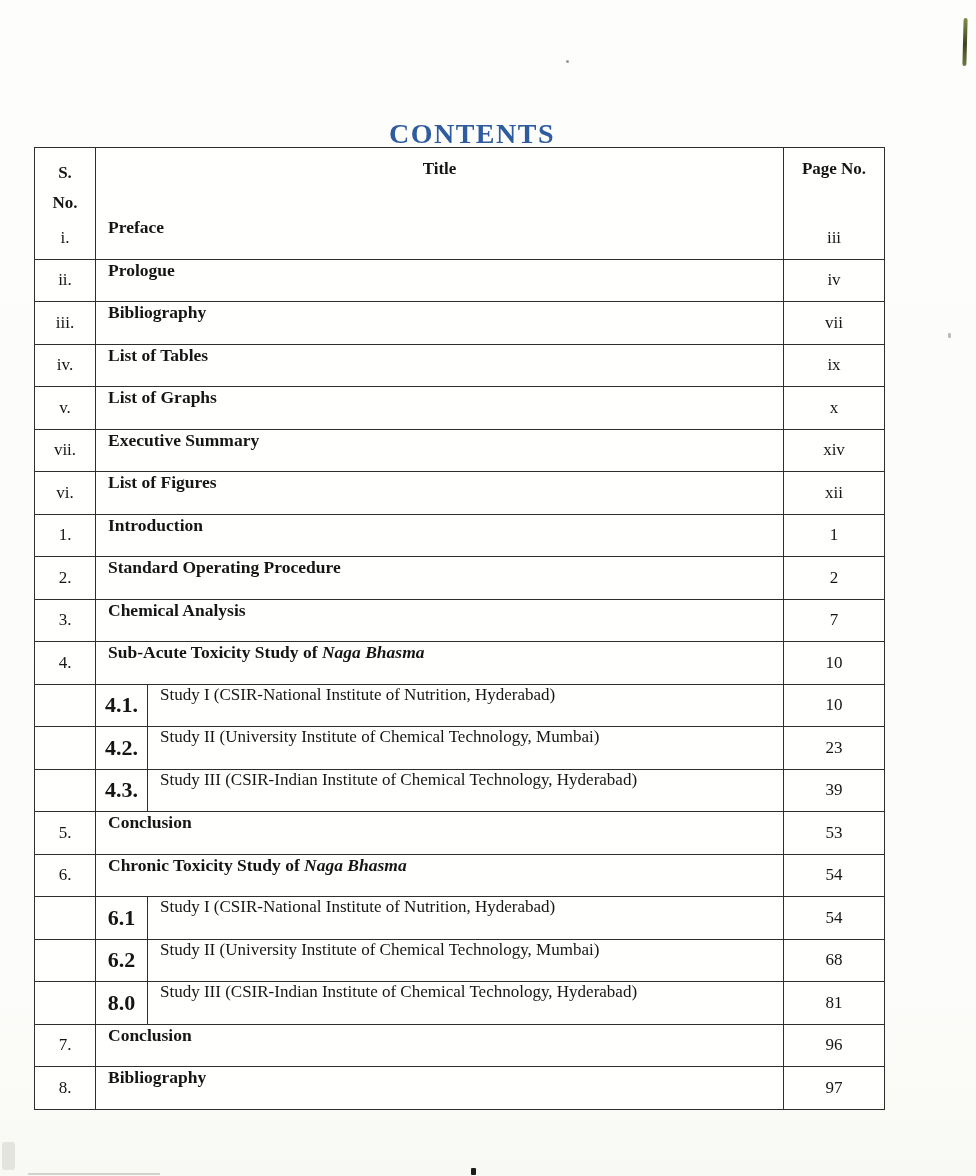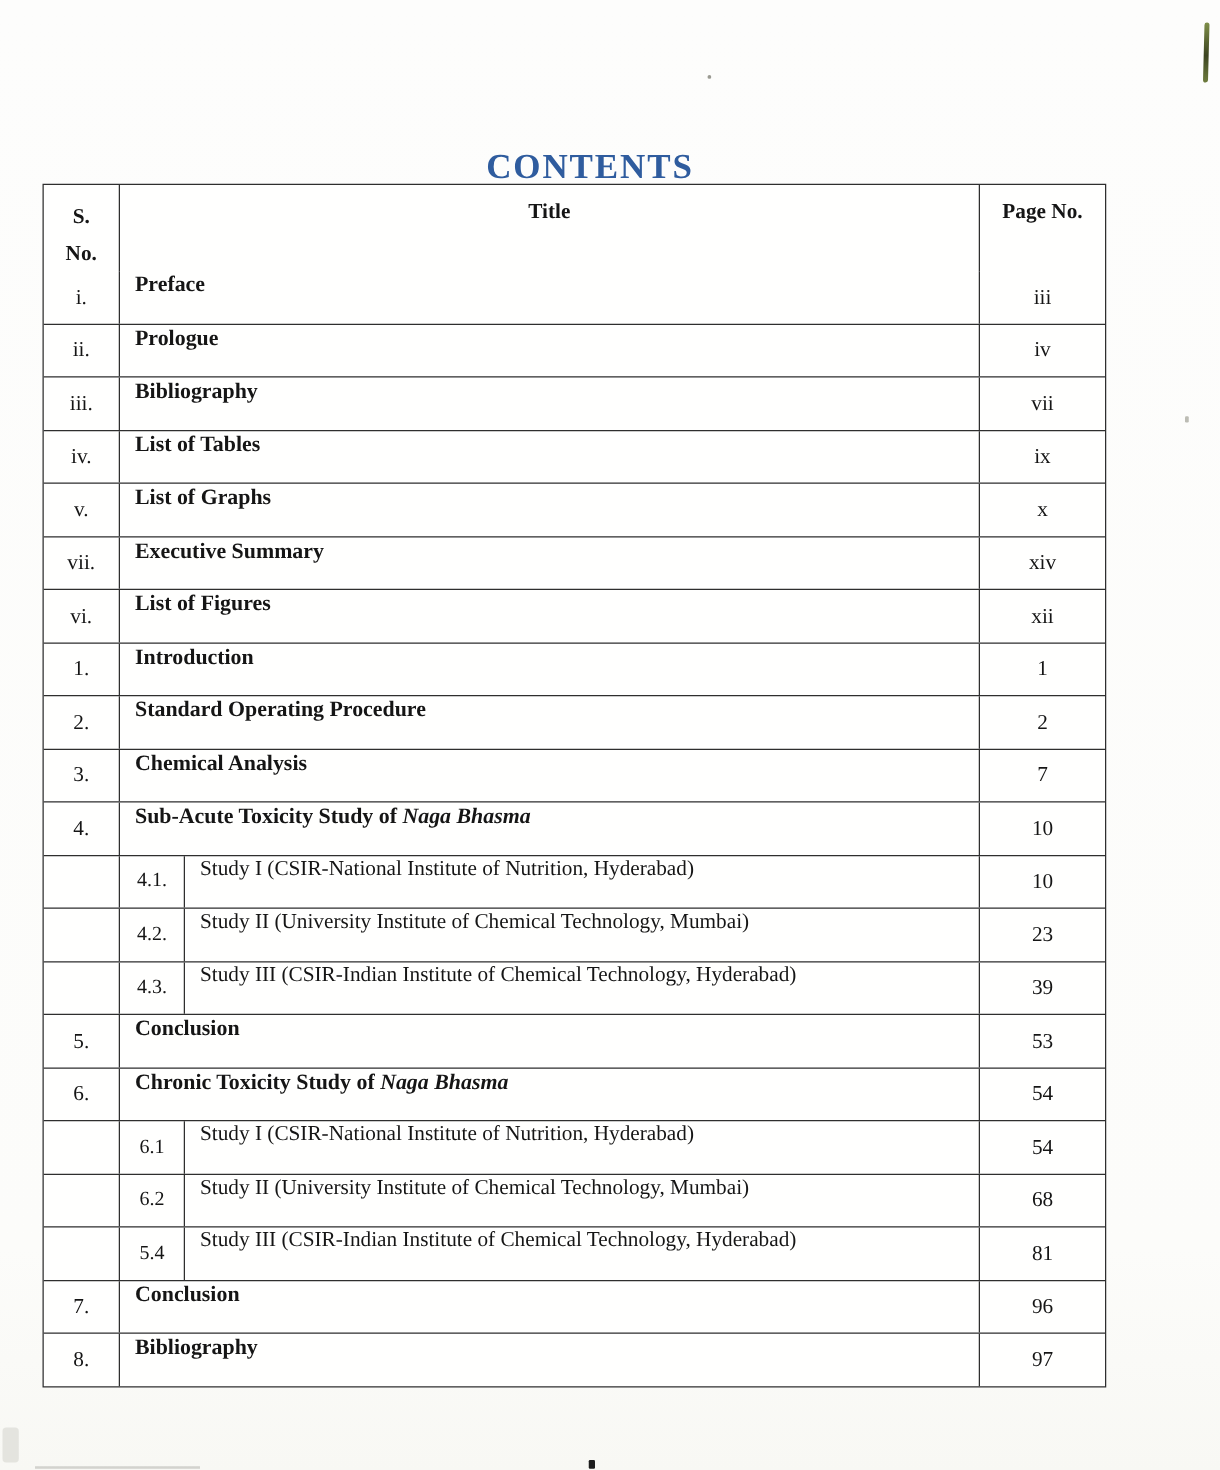--- a/index.html
+++ b/index.html
@@ -32,21 +32,22 @@
   .row.header{height:69px;}
   .cell{box-sizing:border-box;}
   .sno{
     width:61px;flex:0 0 61px;border-right:1.4px solid #2e2e2e;
     display:flex;align-items:center;justify-content:center;
     font-size:17px;
   }
   .subno{
     width:52px;flex:0 0 52px;border-right:1.4px solid #2e2e2e;
     display:flex;align-items:center;justify-content:center;
-    font-size:16px;
+    font-size:22px;
+    font-weight:bold;
   }
   .title-cell{
     flex:1;display:flex;
     padding-left:12px;font-size:17px;
     border-right:1.4px solid #2e2e2e;
     white-space:nowrap;overflow:hidden;
   }
   .row.main .title-cell{font-weight:bold;font-size:17.5px;}
   .title-italic{font-style:italic;}
   .pageno{
@@ -225,21 +226,21 @@
         <div class="row sub">
           <div class="cell sno"></div>
           <div class="cell subno">6.2</div>
           <div class="cell title-cell">
             <span>Study II (University Institute of Chemical Technology, Mumbai)</span>
           </div>
           <div class="cell pageno">68</div>
         </div>
         <div class="row sub">
           <div class="cell sno"></div>
-          <div class="cell subno">5.4</div>
+          <div class="cell subno">8.0</div>
           <div class="cell title-cell">
             <span>Study III (CSIR-Indian Institute of Chemical Technology, Hyderabad)</span>
           </div>
           <div class="cell pageno">81</div>
         </div>
         <div class="row main">
           <div class="cell sno">7.</div>
           <div class="cell title-cell">
             <span>Conclusion</span>
           </div>

